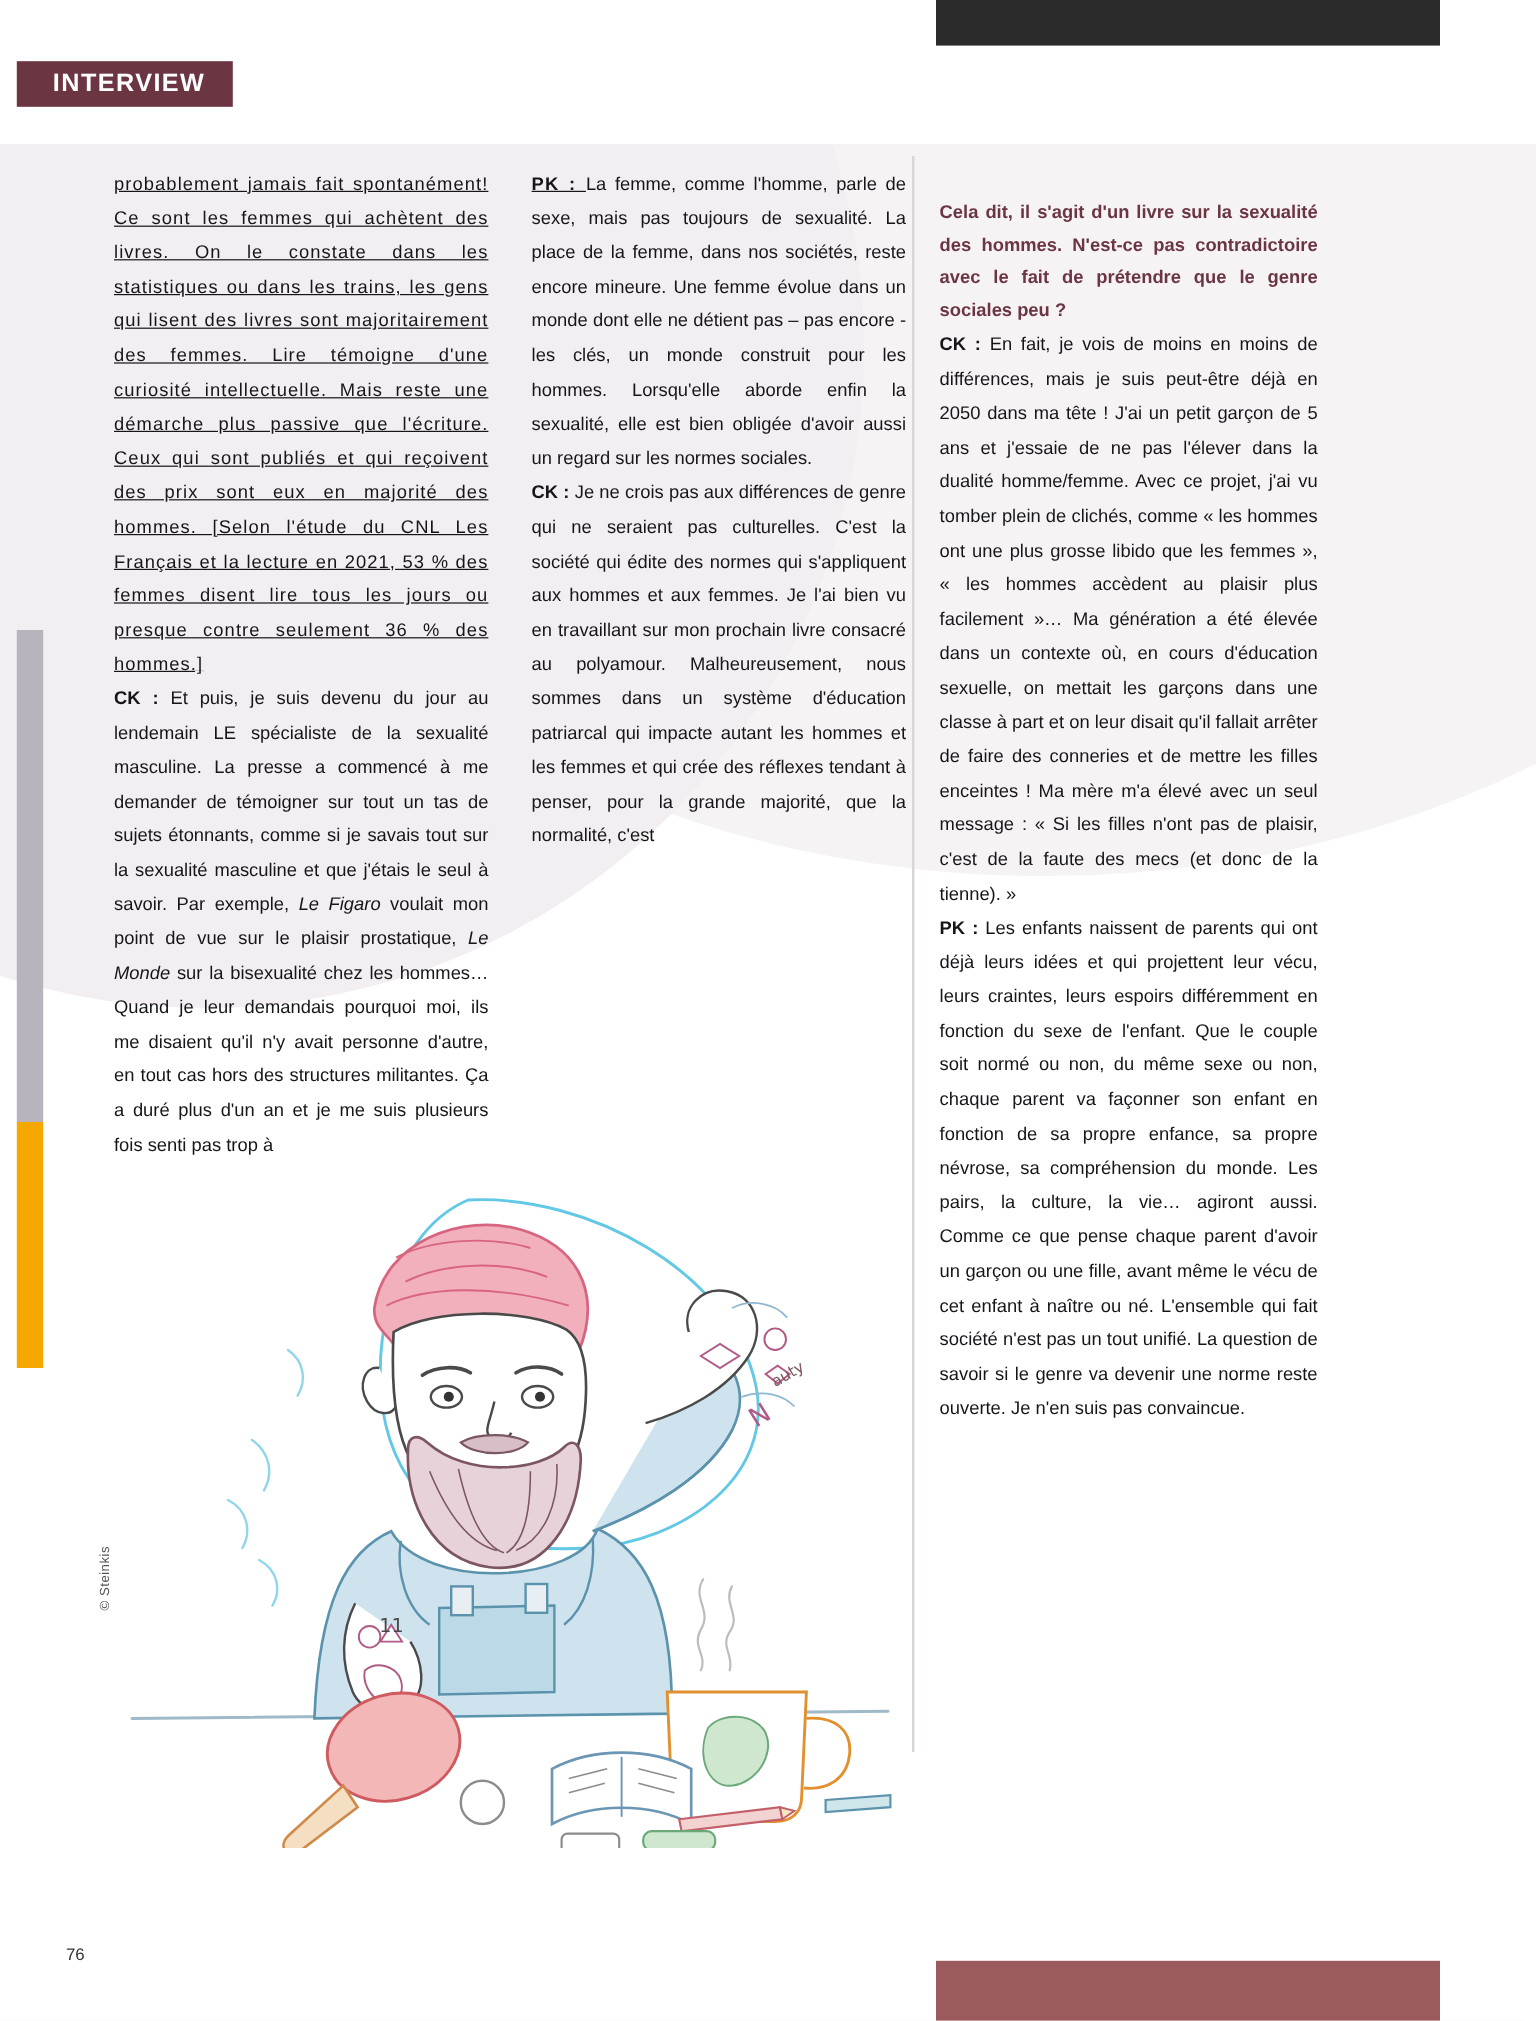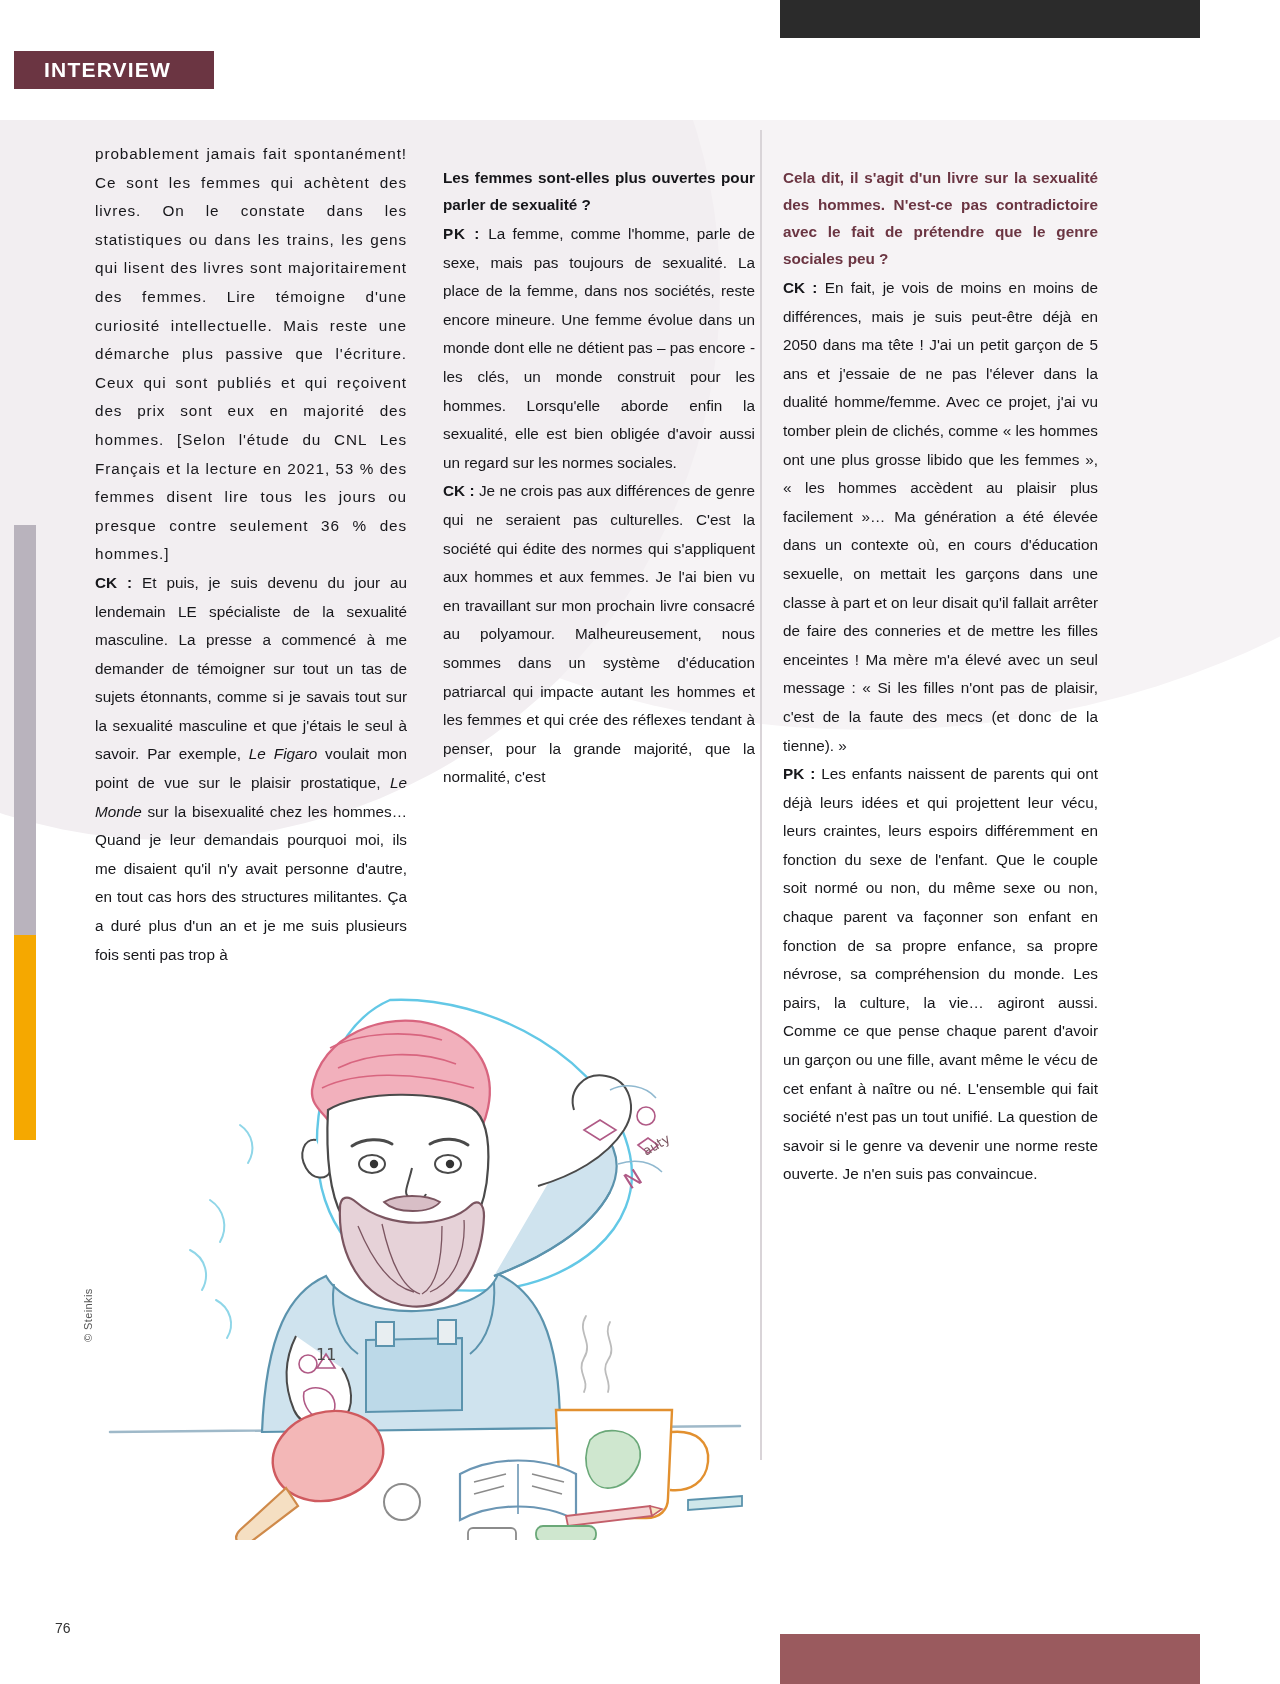--- a/index.html
+++ b/index.html
@@ -90,21 +90,21 @@
     height: 1330px;
     background: #d9d4d8;
     z-index: 2;
   }
 
   
   .section-tag {
     position: absolute;
     top: 51px;
     left: 14px;
-    width: 200px;
+    width: 180px;
     height: 38px;
     background: #6b3542;
     color: #ffffff;
     font-size: 21px;
     font-weight: bold;
     letter-spacing: 1.2px;
     display: flex;
     align-items: center;
     padding-left: 30px;
     box-sizing: border-box;
@@ -120,21 +120,21 @@
     font-size: 15.3px;
     line-height: 28.6px;
     text-align: justify;
     color: #16161a;
   }
   .col p { margin: 0; }
   .col-1 { left: 95px; }
   .col-2 { left: 443px; }
   .col-3 { left: 783px; width: 315px; }
 
-  .tracked { letter-spacing: 0.9px; }
+  .tracked { letter-spacing: 0.9px; text-decoration: underline; }
   .tracked-wide { letter-spacing: 2.2px; }
   .speaker { font-weight: bold; }
   .q {
     font-weight: bold;
     margin-top: 24px !important;
     margin-bottom: 2px !important;
     line-height: 27px;
   }
   .q-maroon {
     color: #6b3542;
@@ -186,21 +186,20 @@
 <div class="right-vert-rule"></div>
 
 <div class="section-tag">INTERVIEW</div>
 
 <div class="col col-1">
   <p class="tracked">probablement jamais fait spontanément! Ce sont les femmes qui achètent des livres. On le constate dans les statistiques ou dans les trains, les gens qui lisent des livres sont majoritairement des femmes. Lire témoigne d'une curiosité intellectuelle. Mais reste une démarche plus passive que l'écriture. Ceux qui sont publiés et qui reçoivent des prix sont eux en majorité des hommes. [Selon l'étude du CNL Les Français et la lecture en 2021, 53 % des femmes disent lire tous les jours ou presque contre seulement 36 % des hommes.]</p>
   <p><span class="speaker">CK : </span><span>Et puis, je suis devenu du jour au lendemain LE spécialiste de la sexualité masculine. La presse a commencé à me demander de témoigner sur tout un tas de sujets étonnants, comme si je savais tout sur la sexualité masculine et que j'étais le seul à savoir. Par exemple, </span><em>Le Figaro</em><span> voulait mon point de vue sur le plaisir prostatique, </span><em>Le Monde</em><span> sur la bisexualité chez les hommes… Quand je leur demandais pourquoi moi, ils me disaient qu'il n'y avait personne d'autre, en tout cas hors des structures militantes. Ça a duré plus d'un an et je me suis plusieurs fois senti pas trop à</span></p>
 </div>
 
 <div class="col col-2">
-  <p class="q">Les femmes sont-elles plus ouvertes pour parler de sexualité ?</p>
   <p><span class="speaker tracked">PK : </span><span>La femme, comme l'homme, parle de sexe, mais pas toujours de sexualité. La place de la femme, dans nos sociétés, reste encore mineure. Une femme évolue dans un monde dont elle ne détient pas – pas encore - les clés, un monde construit pour les hommes. Lorsqu'elle aborde enfin la sexualité, elle est bien obligée d'avoir aussi un regard sur les normes sociales.</span></p>
   <p><span class="speaker">CK : </span><span>Je ne crois pas aux différences de genre qui ne seraient pas culturelles. C'est la société qui édite des normes qui s'appliquent aux hommes et aux femmes. Je l'ai bien vu en travaillant sur mon prochain livre consacré au polyamour. Malheureusement, nous sommes dans un système d'éducation patriarcal qui impacte autant les hommes et les femmes et qui crée des réflexes tendant à penser, pour la grande majorité, que la normalité, c'est</span></p>
 </div>
 
 <div class="col col-3">
   <p class="q q-maroon">Cela dit, il s'agit d'un livre sur la sexualité des hommes. N'est-ce pas contradictoire avec le fait de prétendre que le genre sociales peu ?</p>
   <p><span class="speaker">CK : </span><span>En fait, je vois de moins en moins de différences, mais je suis peut-être déjà en 2050 dans ma tête ! J'ai un petit garçon de 5 ans et j'essaie de ne pas l'élever dans la dualité homme/femme. Avec ce projet, j'ai vu tomber plein de clichés, comme « les hommes ont une plus grosse libido que les femmes », « les hommes accèdent au plaisir plus facilement »… Ma génération a été élevée dans un contexte où, en cours d'éducation sexuelle, on mettait les garçons dans une classe à part et on leur disait qu'il fallait arrêter de faire des conneries et de mettre les filles enceintes ! Ma mère m'a élevé avec un seul message : « Si les filles n'ont pas de plaisir, c'est de la faute des mecs (et donc de la tienne). »</span></p>
   <p><span class="speaker">PK : </span><span>Les enfants naissent de parents qui ont déjà leurs idées et qui projettent leur vécu, leurs craintes, leurs espoirs différemment en fonction du sexe de l'enfant. Que le couple soit normé ou non, du même sexe ou non, chaque parent va façonner son enfant en fonction de sa propre enfance, sa propre névrose, sa compréhension du monde. Les pairs, la culture, la vie… agiront aussi. Comme ce que pense chaque parent d'avoir un garçon ou une fille, avant même le vécu de cet enfant à naître ou né. L'ensemble qui fait société n'est pas un tout unifié. La question de savoir si le genre va devenir une norme reste ouverte. Je n'en suis pas convaincue.</span></p>
 </div>
 

